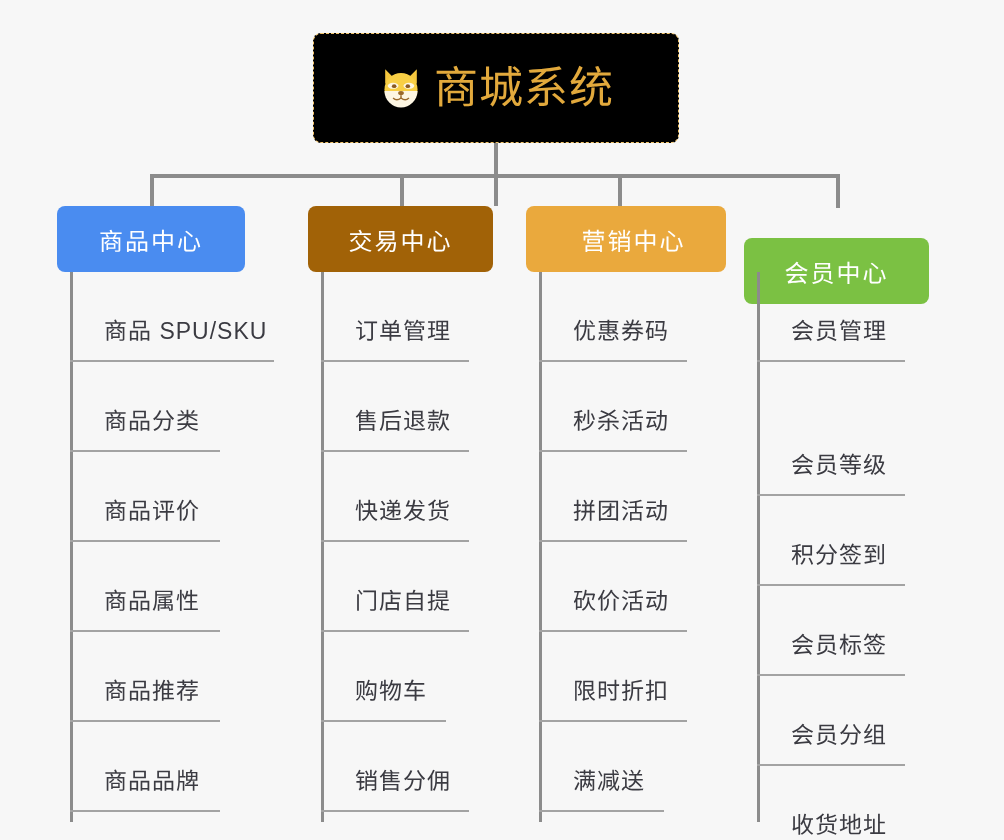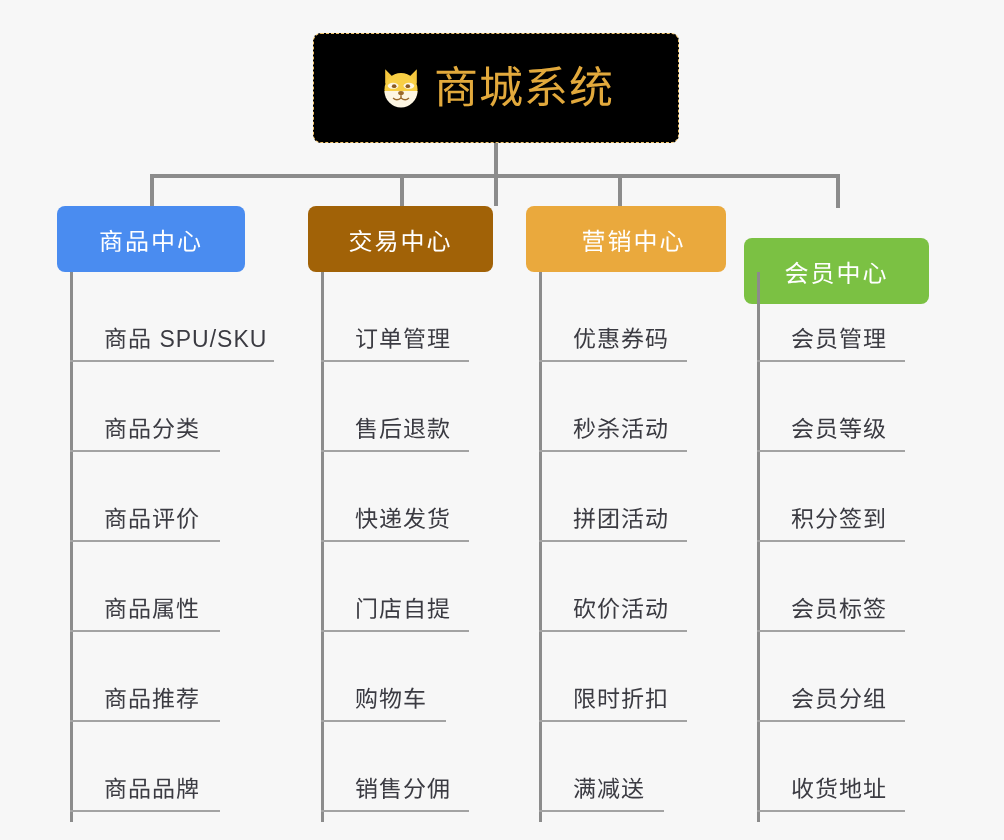--- a/index.html
+++ b/index.html
@@ -89,21 +89,21 @@
     background: #8c8c8c;
   }
   .leaf {
     position: relative;
     height: 90px;
     box-sizing: border-box;
     border-bottom: 2px solid #a3a3a3;
     display: flex;
     align-items: flex-end;
     padding-left: 34px;
-    padding-bottom: 8px;
+    padding-bottom: 16px;
   }
   .leaf-label {
     font-size: 23px;
     color: #3b3b42;
     letter-spacing: 1px;
     white-space: nowrap;
     line-height: 1.15;
   }
 </style>
 </head>
@@ -217,21 +217,21 @@
     <div class="leaf" style="width:125px;">
       <span class="leaf-label">满减送</span>
     </div>
   </div>
 
   <div class="leaf-col" style="left:757px;">
     <div class="col-stem" style="height:550px;"></div>
     <div class="leaf" style="width:148px;">
       <span class="leaf-label">会员管理</span>
     </div>
-    <div class="leaf" style="width:148px;">
+    <div class="leaf" style="width:148px;margin-top:44px;">
       <span class="leaf-label">会员等级</span>
     </div>
     <div class="leaf" style="width:148px;">
       <span class="leaf-label">积分签到</span>
     </div>
     <div class="leaf" style="width:148px;">
       <span class="leaf-label">会员标签</span>
     </div>
     <div class="leaf" style="width:148px;">
       <span class="leaf-label">会员分组</span>

